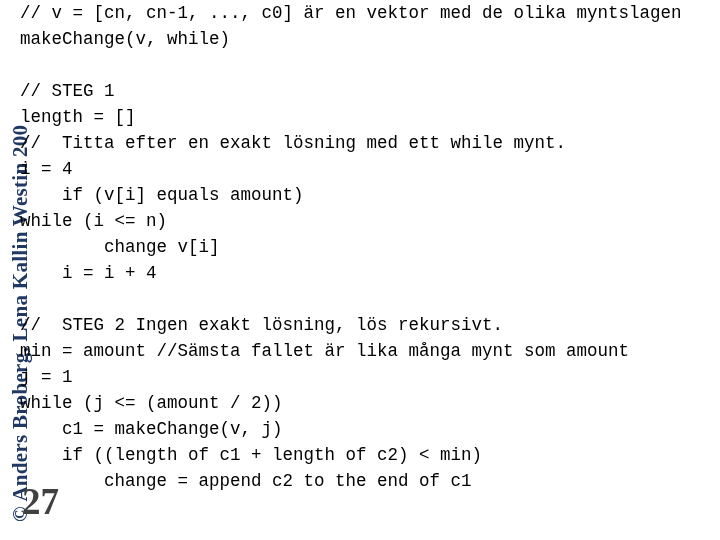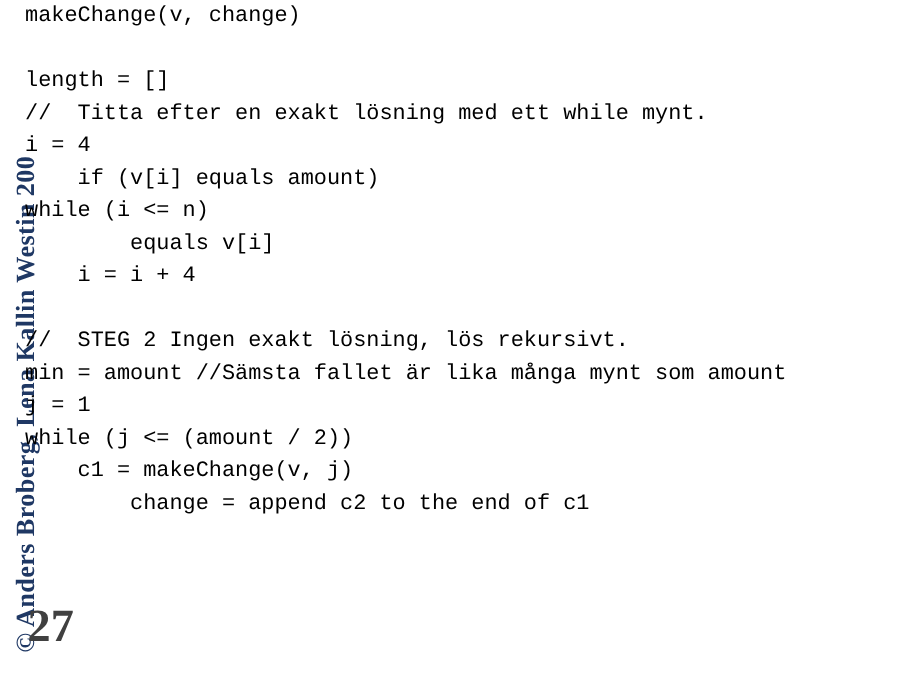--- a/index.html
+++ b/index.html
@@ -78,33 +78,36 @@
 </head>
 <body>
 
 <div id="slide">
 
   <div id="watermark">
     <span id="watermark-text">© Anders Broberg, Lena Kallin Westin 200</span>
   </div>
 
   <div id="code-block">
-      <div class="code-line">makeChange(v, change)</div>
+      <div class="code-line">// v = [cn, cn-1, ..., c0] är en vektor med de olika myntslagen</div>
+      <div class="code-line">makeChange(v, while)</div>
       <div class="code-line blank"></div>
+      <div class="code-line">// STEG 1</div>
       <div class="code-line">length = []</div>
       <div class="code-line">//  Titta efter en exakt lösning med ett while mynt.</div>
       <div class="code-line">i = 4</div>
       <div class="code-line">    if (v[i] equals amount)</div>
       <div class="code-line">while (i &lt;= n)</div>
-      <div class="code-line">        equals v[i]</div>
+      <div class="code-line">        change v[i]</div>
       <div class="code-line">    i = i + 4</div>
       <div class="code-line blank"></div>
       <div class="code-line">//  STEG 2 Ingen exakt lösning, lös rekursivt.</div>
       <div class="code-line">min = amount //Sämsta fallet är lika många mynt som amount</div>
       <div class="code-line">j = 1</div>
       <div class="code-line">while (j &lt;= (amount / 2))</div>
       <div class="code-line">    c1 = makeChange(v, j)</div>
+      <div class="code-line">    if ((length of c1 + length of c2) &lt; min)</div>
       <div class="code-line">        change = append c2 to the end of c1</div>
     </div>
 
   <div id="page-number">27</div>
 
 </div>
 
 </body></html>

